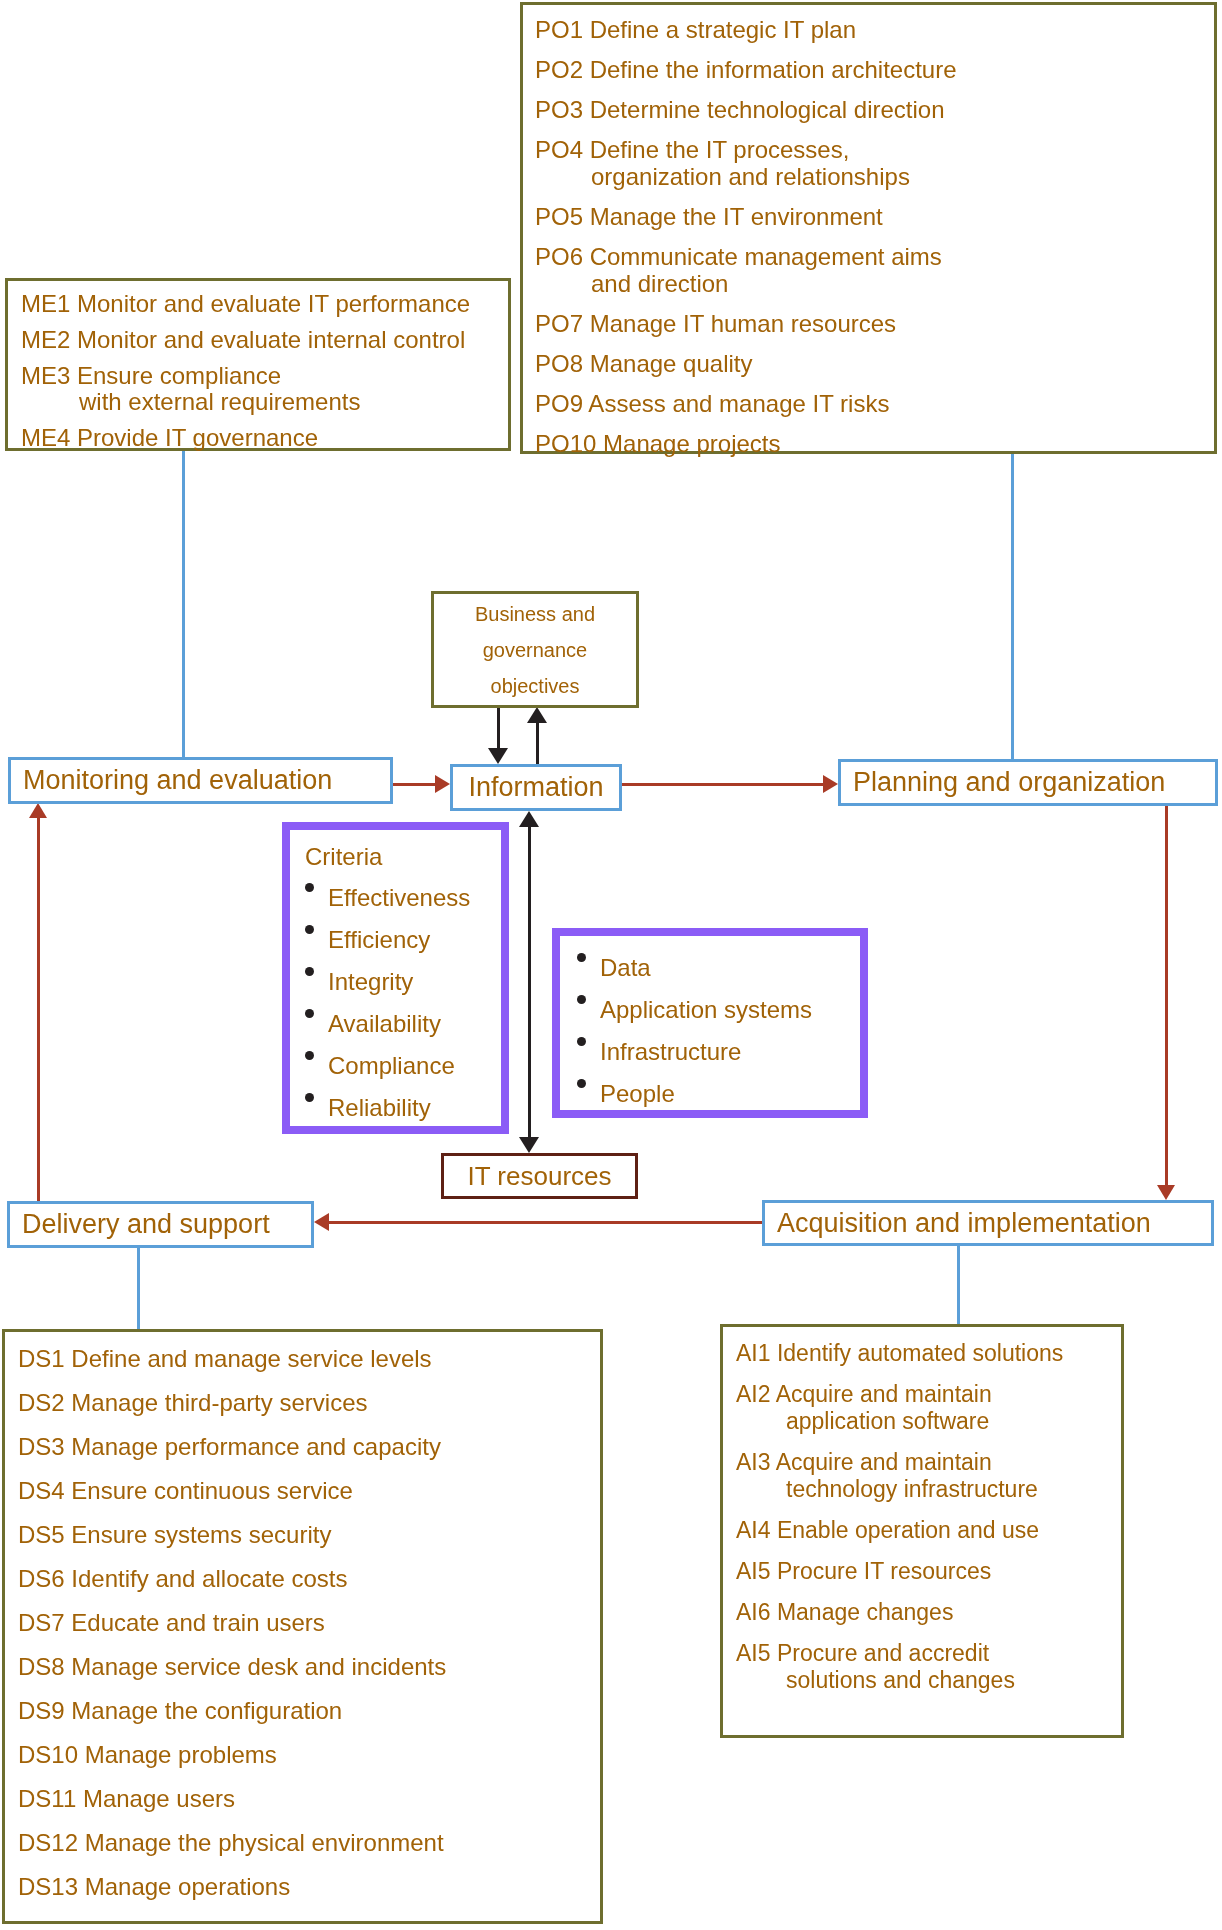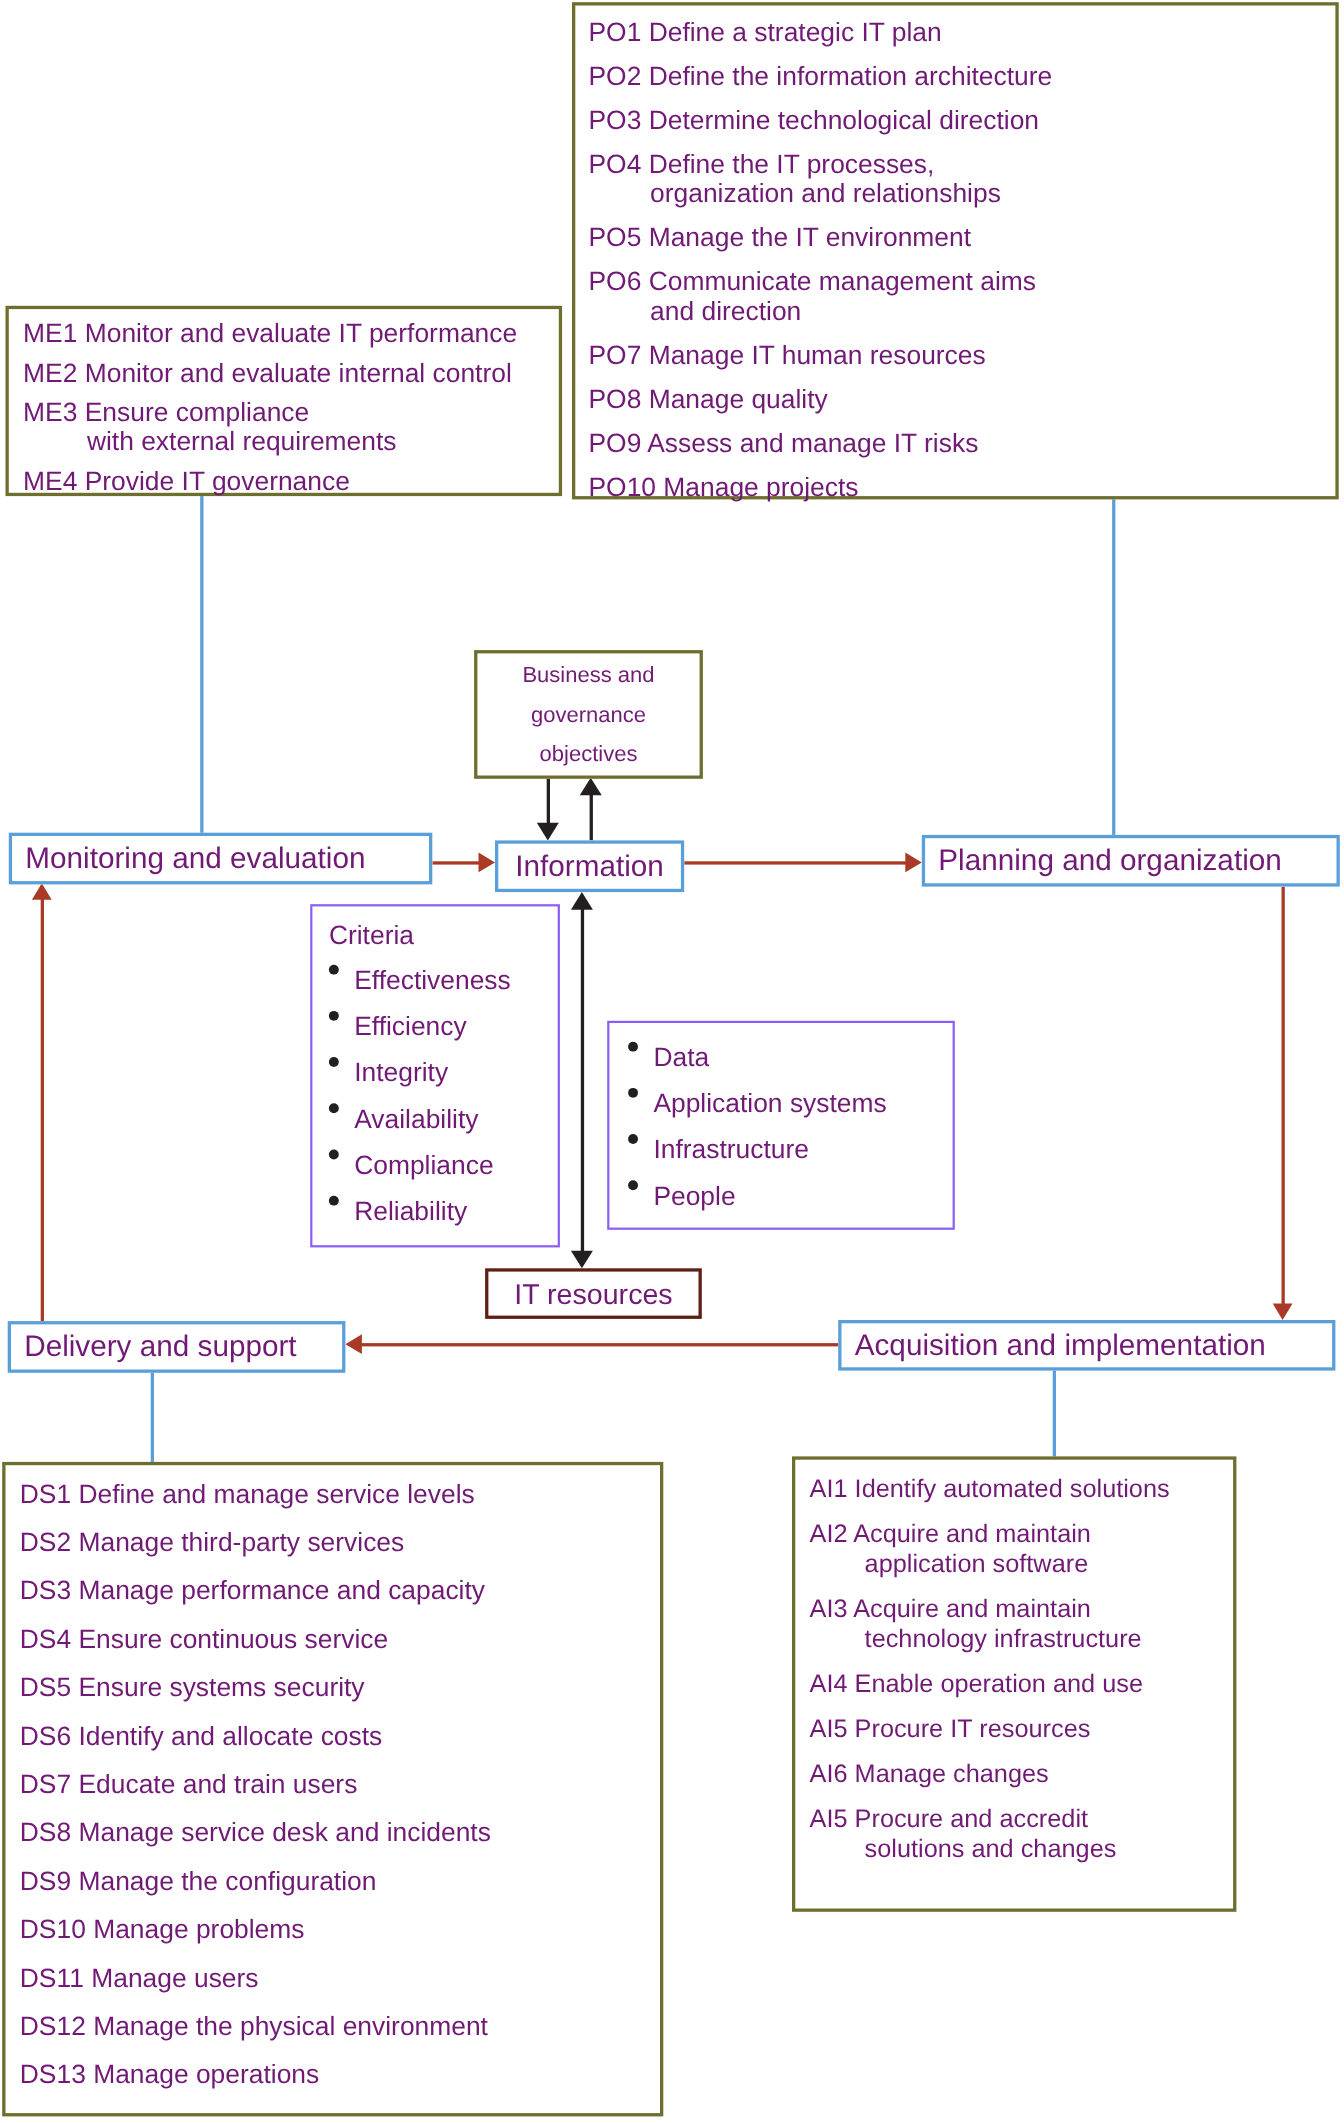--- a/index.html
+++ b/index.html
@@ -1,23 +1,23 @@
 <!DOCTYPE html>
 <html><head>
 <meta charset="utf-8">
 <style>
   html,body { margin:0; padding:0; background:#ffffff; }
   .canvas {
     position:relative; width:1222px; height:1930px; background:#ffffff;
-    font-family:"Liberation Sans", sans-serif; color:#701a75; overflow:hidden;
+    font-family:"Liberation Sans", sans-serif; color:#a16207; overflow:hidden;
   }
   .box { position:absolute; background:#ffffff; box-sizing:border-box; }
   .b-olive  { border:3px solid #6e6e2f; }
   .b-blue   { border:3px solid #5b9fd8; }
-  .b-green  { border:2px solid #8b5cf6; }
+  .b-green  { border:8px solid #8b5cf6; }
   .b-maroon { border:3px solid #5e2014; }
 
   .label { font-size:27px; display:flex; align-items:center; padding:0 12px; }
   .label.center { justify-content:center; text-align:center; padding:0 4px; }
   .objectives { font-size:20px; line-height:36px; white-space:pre-line;
                 display:flex; align-items:center; justify-content:center; text-align:center; }
 
   .list { font-size:24px; }
   .li { white-space:pre-line; }
   .po { padding:11px 6px 0 12px; }

